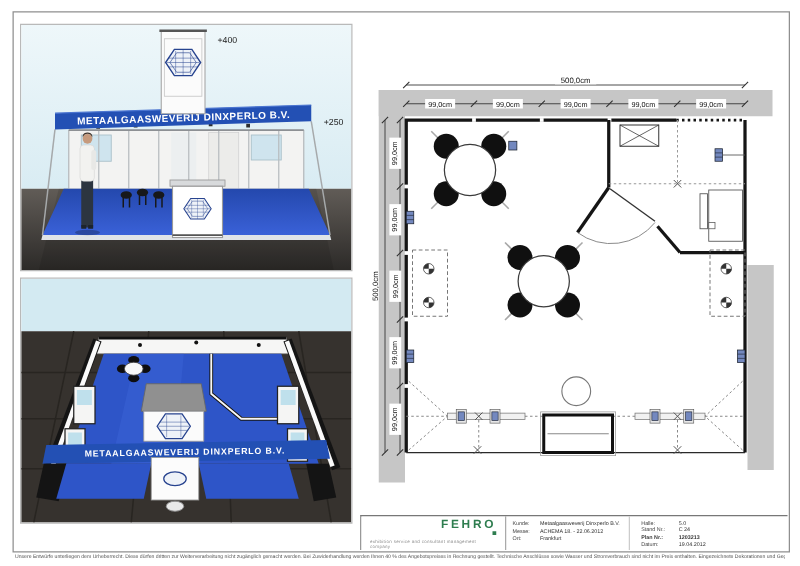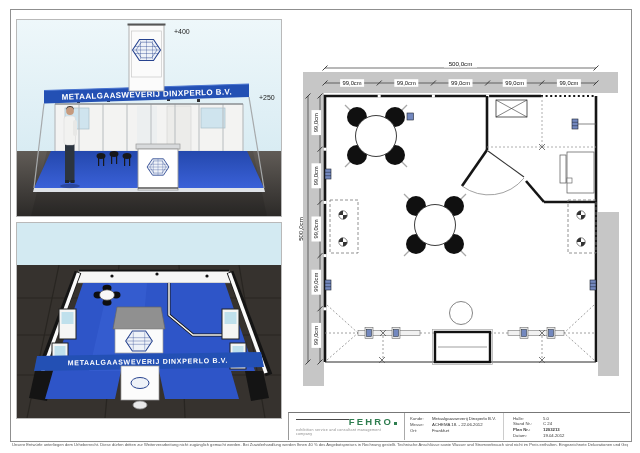--- a/index.html
+++ b/index.html
@@ -9,21 +9,21 @@
   .view{position:absolute;border:1px solid #b9b9b9;background:#fff;}
   .view1{left:16px;top:19px;width:264px;height:196px;}
   .view2{left:16px;top:222px;width:264px;height:195px;}
   .plansvg{position:absolute;left:296px;top:55px;width:340px;height:345px;}
   svg{display:block;}
   
   .tb{position:absolute;left:288px;top:412px;width:342px;height:28px;background:#fff;
       border-top:1px solid #777;border-left:1px solid #999;display:flex;box-sizing:border-box;}
   .tb-logo{width:116px;border-right:1px solid #aaa;box-sizing:border-box;
            display:flex;flex-direction:column;justify-content:center;padding:2px 7px;}
-  .fehro-row{display:flex;align-items:center;}
+  .fehro-row{display:flex;align-items:flex-end;flex-direction:column;}
   .fehro-line{flex:1;border-bottom:1px solid #4a4a4a;transform:translateY(-2px);}
   .fehro{color:#2e7d4f;font-weight:bold;font-size:9.5px;letter-spacing:2.2px;line-height:1;}
   .fehro-dot{width:3px;height:3px;background:#2e7d4f;margin-left:1px;align-self:flex-end;margin-bottom:1px;flex:none;}
   .tagline{font-size:3.6px;color:#8a8a8a;letter-spacing:0.25px;margin-top:1.6px;}
   .tb-mid{width:99px;border-right:1px solid #ccc;box-sizing:border-box;padding:3px 0 2px 5px;}
   .tb-right{flex:1;padding:2.5px 0 2px 9px;}
   .row{display:flex;font-size:4.3px;color:#333;line-height:1.38;}
   .lbl{width:22px;flex:none;color:#444;}
   .lbl2{width:30px;flex:none;color:#444;}
   .val{flex:1;white-space:nowrap;}

